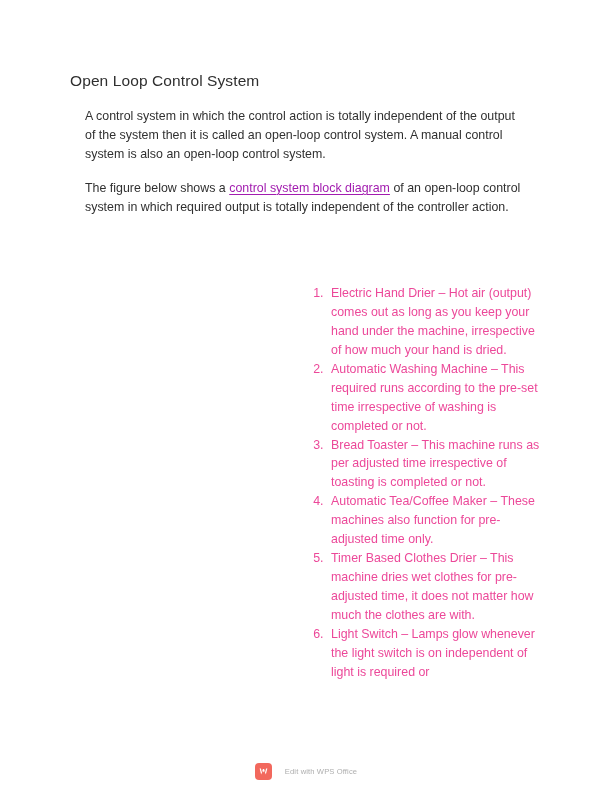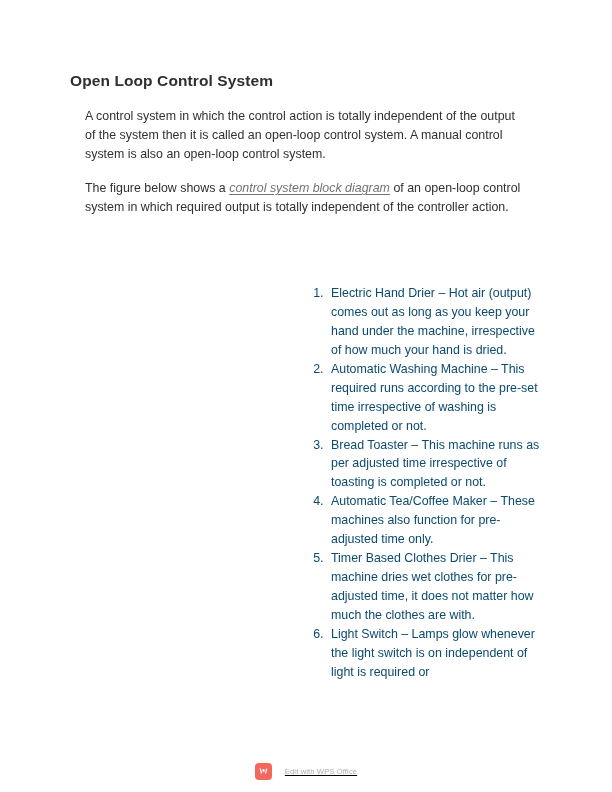--- a/index.html
+++ b/index.html
@@ -27,21 +27,21 @@
     position: absolute;
     left: 70px;
     top: 60px;
     width: 472px;
   }
 
   h1.doc-heading,
   h2.doc-heading {
     font-family: "Liberation Sans", sans-serif;
     font-size: 15.5px;
-    font-weight: 700;
+    font-weight: 400;
     color: #2f2f2f;
     line-height: 1.35;
     margin: 0;
     letter-spacing: 0.1px;
   }
 
   .heading-1-wrap {
     padding-top: 11px;
     padding-bottom: 0;
   }
@@ -58,67 +58,65 @@
     line-height: 1.53;
     margin: 15px;
     letter-spacing: 0.01px;
   }
 
   .para-1 { margin-top: 25px; }
   .para-2 { margin-top: 17px; }
   .para-3 { margin-top: 24px; }
 
   a.inline-link {
-    color: #737373;
+    color: #a21caf;
     text-decoration: underline;
     text-underline-offset: 1.5px;
     text-decoration-thickness: 1px;
     cursor: pointer;
-    font-style: italic;
   }
 
   
   .figure-placeholder {
     height: 52px;
     width: 100%;
   }
 
   .list-block {
     margin-top: 0;
     padding-left: 235px;
   }
 
   ol.example-list {
     margin: 0;
     padding: 0 0 0 22px;
     list-style-position: outside;
     list-style-type: decimal;
     font-family: "Liberation Sans", sans-serif;
     font-size: 12.4px;
-    color: #0c4a6e;
+    color: #ec4899;
     width: 215px;
   }
 
   ol.example-list > li {
     line-height: 1.53;
     margin: 0;
     padding-left: 4px;
   }
 
   
   .wps-badge {
     position: absolute;
     left: 0;
     right: 0;
     top: 763px;
     display: flex;
     align-items: center;
     justify-content: center;
     gap: 13px;
-    text-decoration: underline;
   }
 
   .wps-icon {
     width: 17px;
     height: 17px;
     border-radius: 4px;
     background: #f2685d;
     display: flex;
     align-items: center;
     justify-content: center;

